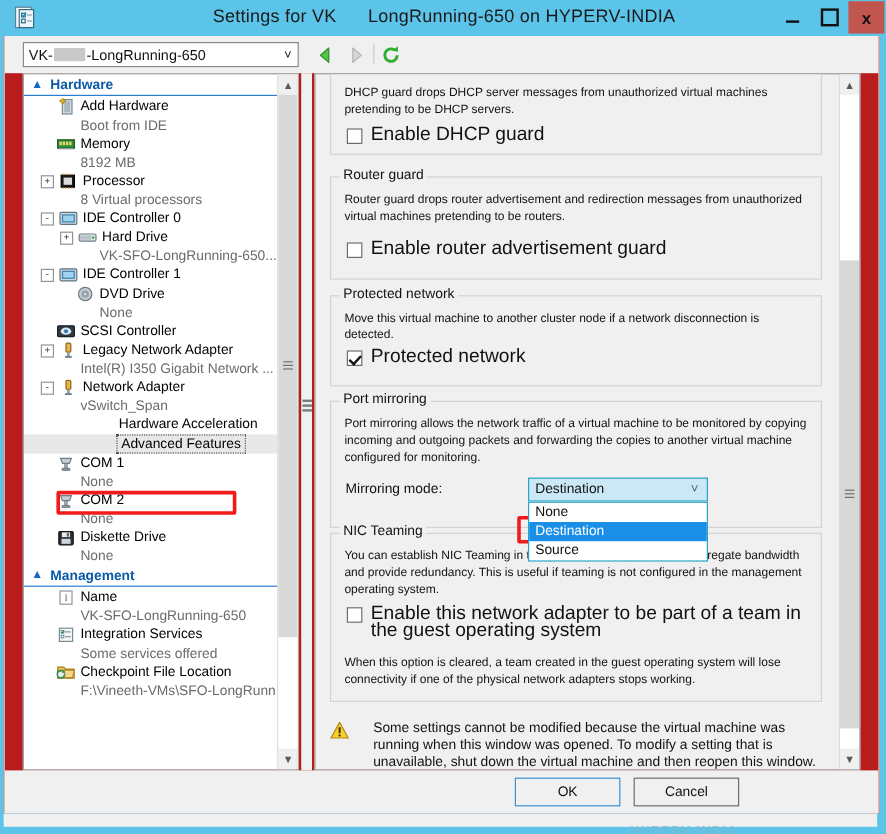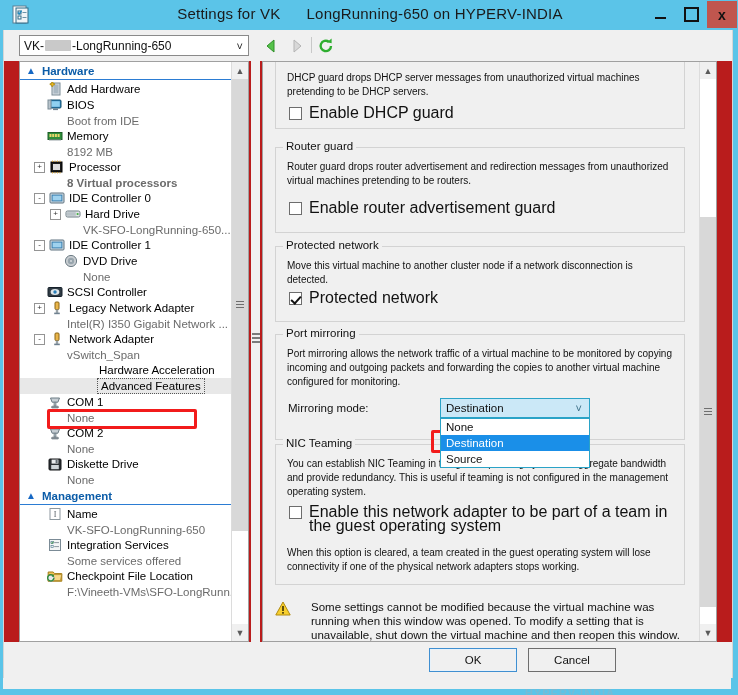--- a/index.html
+++ b/index.html
@@ -222,30 +222,20 @@
               <span>Hardware</span>
             </div>
             <div class="node" style="padding-left:14px;">
               <span style="width:13px;flex:0 0 auto;display:block;"></span>
               <svg class="ico" viewBox="0 0 16 14">
                 <rect x="5" y="1" width="8" height="12" fill="#d6dde2" stroke="#7b8b96"></rect>
                 <rect x="6.5" y="2.5" width="5" height="9" fill="#aab8c2"></rect>
                 <path d="M3 1.5 l1.6 0 0-1.4 1.4 0 0 1.4 1.6 0 0 1.4 -1.6 0 0 1.5 -1.4 0 0-1.5 -1.6 0 z" fill="#f4c01f" stroke="#9a7a08" stroke-width=".6"></path>
               </svg>
               <span class="lbl">Add Hardware</span>
-            </div>
-            <div class="node" style="padding-left:14px;">
-              <span style="width:13px;flex:0 0 auto;display:block;"></span>
-              <svg class="ico" viewBox="0 0 16 14">
-                <rect x="3" y="2" width="11" height="8" rx="1" fill="#2a7fb8" stroke="#15536f"></rect>
-                <rect x="4.2" y="3.2" width="8.6" height="5.6" fill="#8fd0f0"></rect>
-                <rect x="1" y="2" width="3" height="9" fill="#b9c4cc" stroke="#7b8b96"></rect>
-                <rect x="6" y="10.5" width="5" height="1.6" fill="#6f8190"></rect>
-              </svg>
-              <span class="lbl">BIOS</span>
             </div>
             <div class="sub" style="padding-left:47px;">Boot from IDE</div>
             <div class="node" style="padding-left:14px;">
               <span style="width:13px;flex:0 0 auto;display:block;"></span>
               <svg class="ico" viewBox="0 0 16 14">
                 <rect x="1" y="3.5" width="14" height="7" fill="#2f8f3a" stroke="#1d5f26"></rect>
                 <rect x="2.5" y="5" width="2" height="3" fill="#e8d66a"></rect>
                 <rect x="5.2" y="5" width="2" height="3" fill="#e8d66a"></rect>
                 <rect x="7.9" y="5" width="2" height="3" fill="#e8d66a"></rect>
                 <rect x="10.6" y="5" width="2" height="3" fill="#e8d66a"></rect>
@@ -265,21 +255,21 @@
                   <rect x="8" y="0.6" width="1" height="1.4"></rect>
                   <rect x="10.5" y="0.6" width="1" height="1.4"></rect>
                   <rect x="3" y="12" width="1" height="1.4"></rect>
                   <rect x="5.5" y="12" width="1" height="1.4"></rect>
                   <rect x="8" y="12" width="1" height="1.4"></rect>
                   <rect x="10.5" y="12" width="1" height="1.4"></rect>
                 </g>
               </svg>
               <span class="lbl">Processor</span>
             </div>
-            <div class="sub" style="padding-left:47px;font-weight:bold;">8 Virtual processors</div>
+            <div class="sub" style="padding-left:47px;">8 Virtual processors</div>
             <div class="node" style="padding-left:14px;">
               <span class="expander">-</span>
               <svg class="ico" viewBox="0 0 16 14">
                 <rect x="1" y="2" width="14" height="10" rx="1" fill="#cfd9e0" stroke="#5f7380"></rect>
                 <rect x="2.6" y="3.6" width="10.8" height="6.8" fill="#3b7fb0"></rect>
                 <rect x="3.6" y="4.6" width="8.8" height="4.8" fill="#9fd2ef"></rect>
               </svg>
               <span class="lbl">IDE Controller 0</span>
             </div>
             <div class="node" style="padding-left:30px;">

